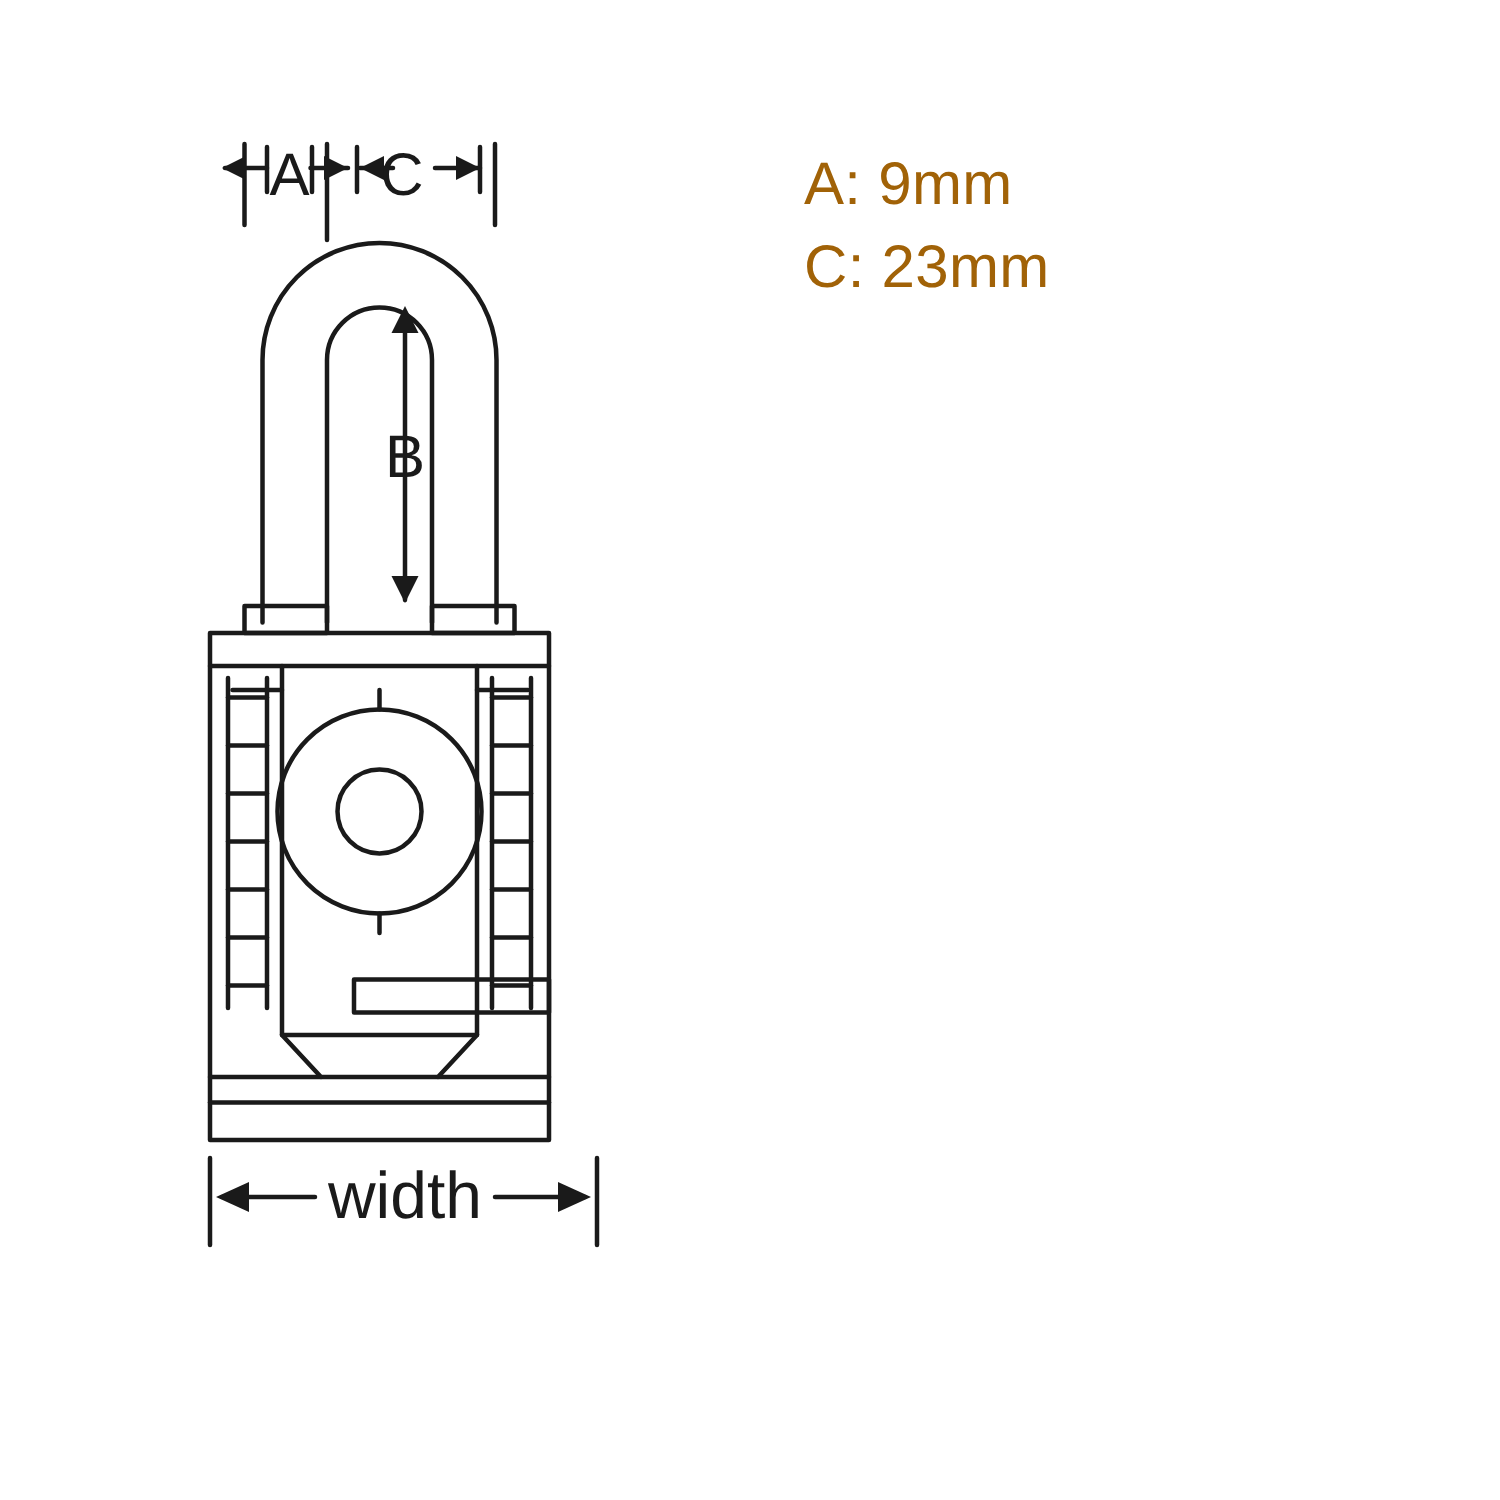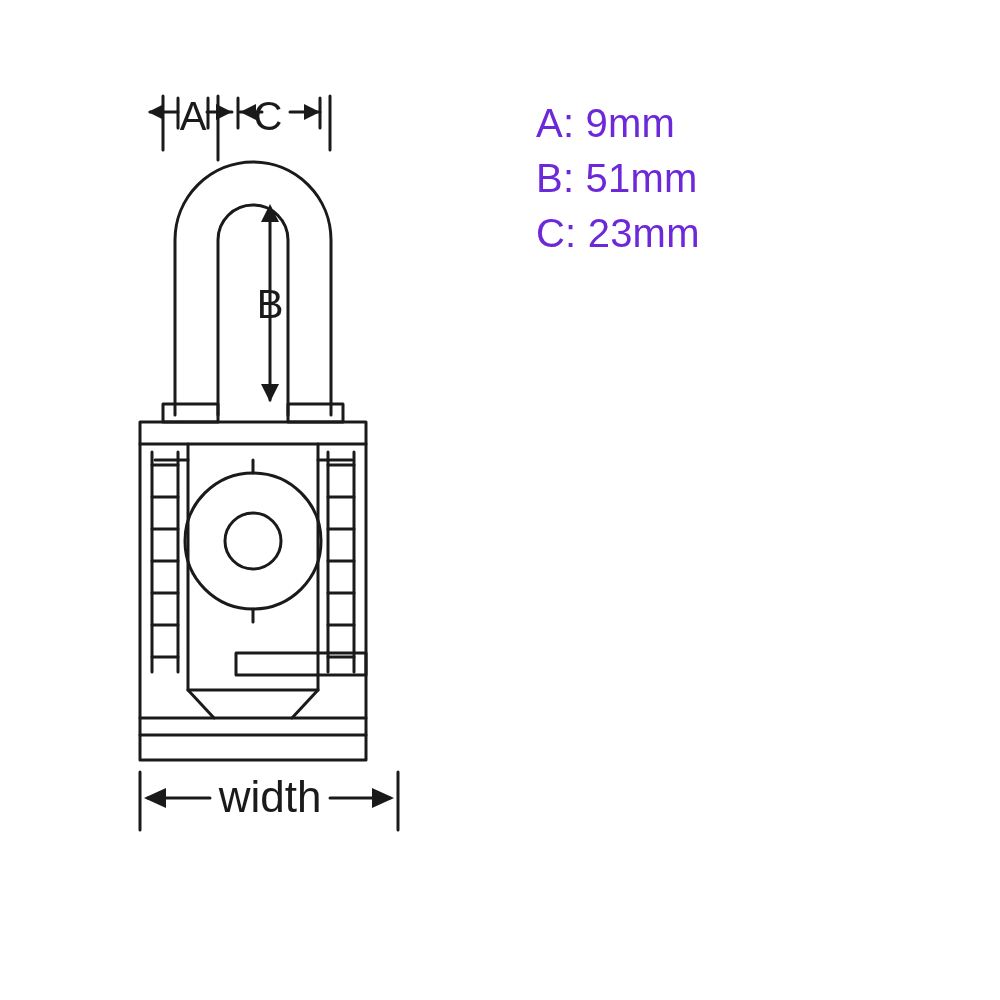--- a/index.html
+++ b/index.html
@@ -22,21 +22,21 @@
   }
   .legend {
     position: absolute;
     left: 536px;
     top: 96px;
     width: 420px;
   }
   .legend-line {
     font-size: 40px;
     line-height: 55px;
-    color: #6d28d9;
+    color: #a16207;
     white-space: nowrap;
     letter-spacing: 0.2px;
   }
   svg { display: block; }
 </style>
 </head>
 <body>
 
 <div id="stage">
 
@@ -127,17 +127,16 @@
     </g>
 
     <text x="193" y="130" text-anchor="middle" font-family="Liberation Sans, sans-serif" font-size="40" fill="#1a1a1a">A</text>
     <text x="268" y="130" text-anchor="middle" font-family="Liberation Sans, sans-serif" font-size="40" fill="#1a1a1a">C</text>
     <text x="270" y="318" text-anchor="middle" font-family="Liberation Sans, sans-serif" font-size="40" fill="#1a1a1a">B</text>
     <text x="270" y="812" text-anchor="middle" font-family="Liberation Sans, sans-serif" font-size="44" fill="#1a1a1a">width</text>
   </svg>
 
   <div class="legend">
     <div class="legend-line">A: 9mm</div>
-    <div class="legend-line">B: 51mm</div>
     <div class="legend-line">C: 23mm</div>
   </div>
 
 </div>
 
 </body></html>

